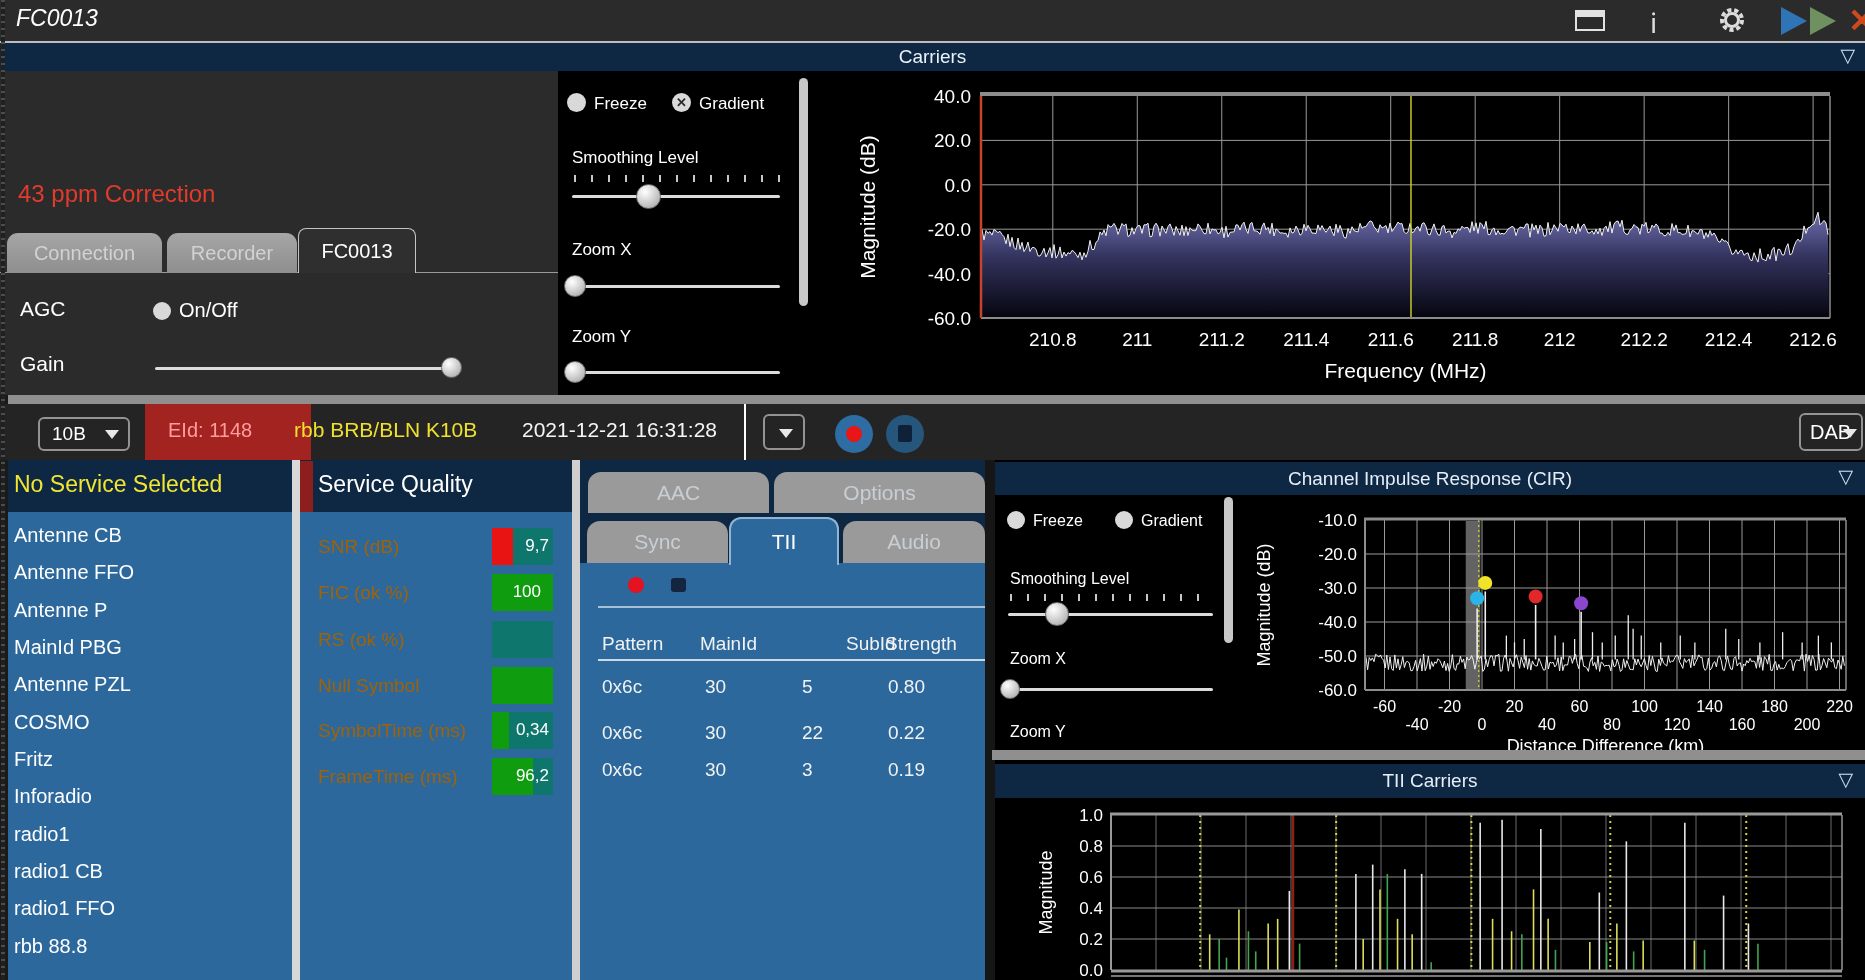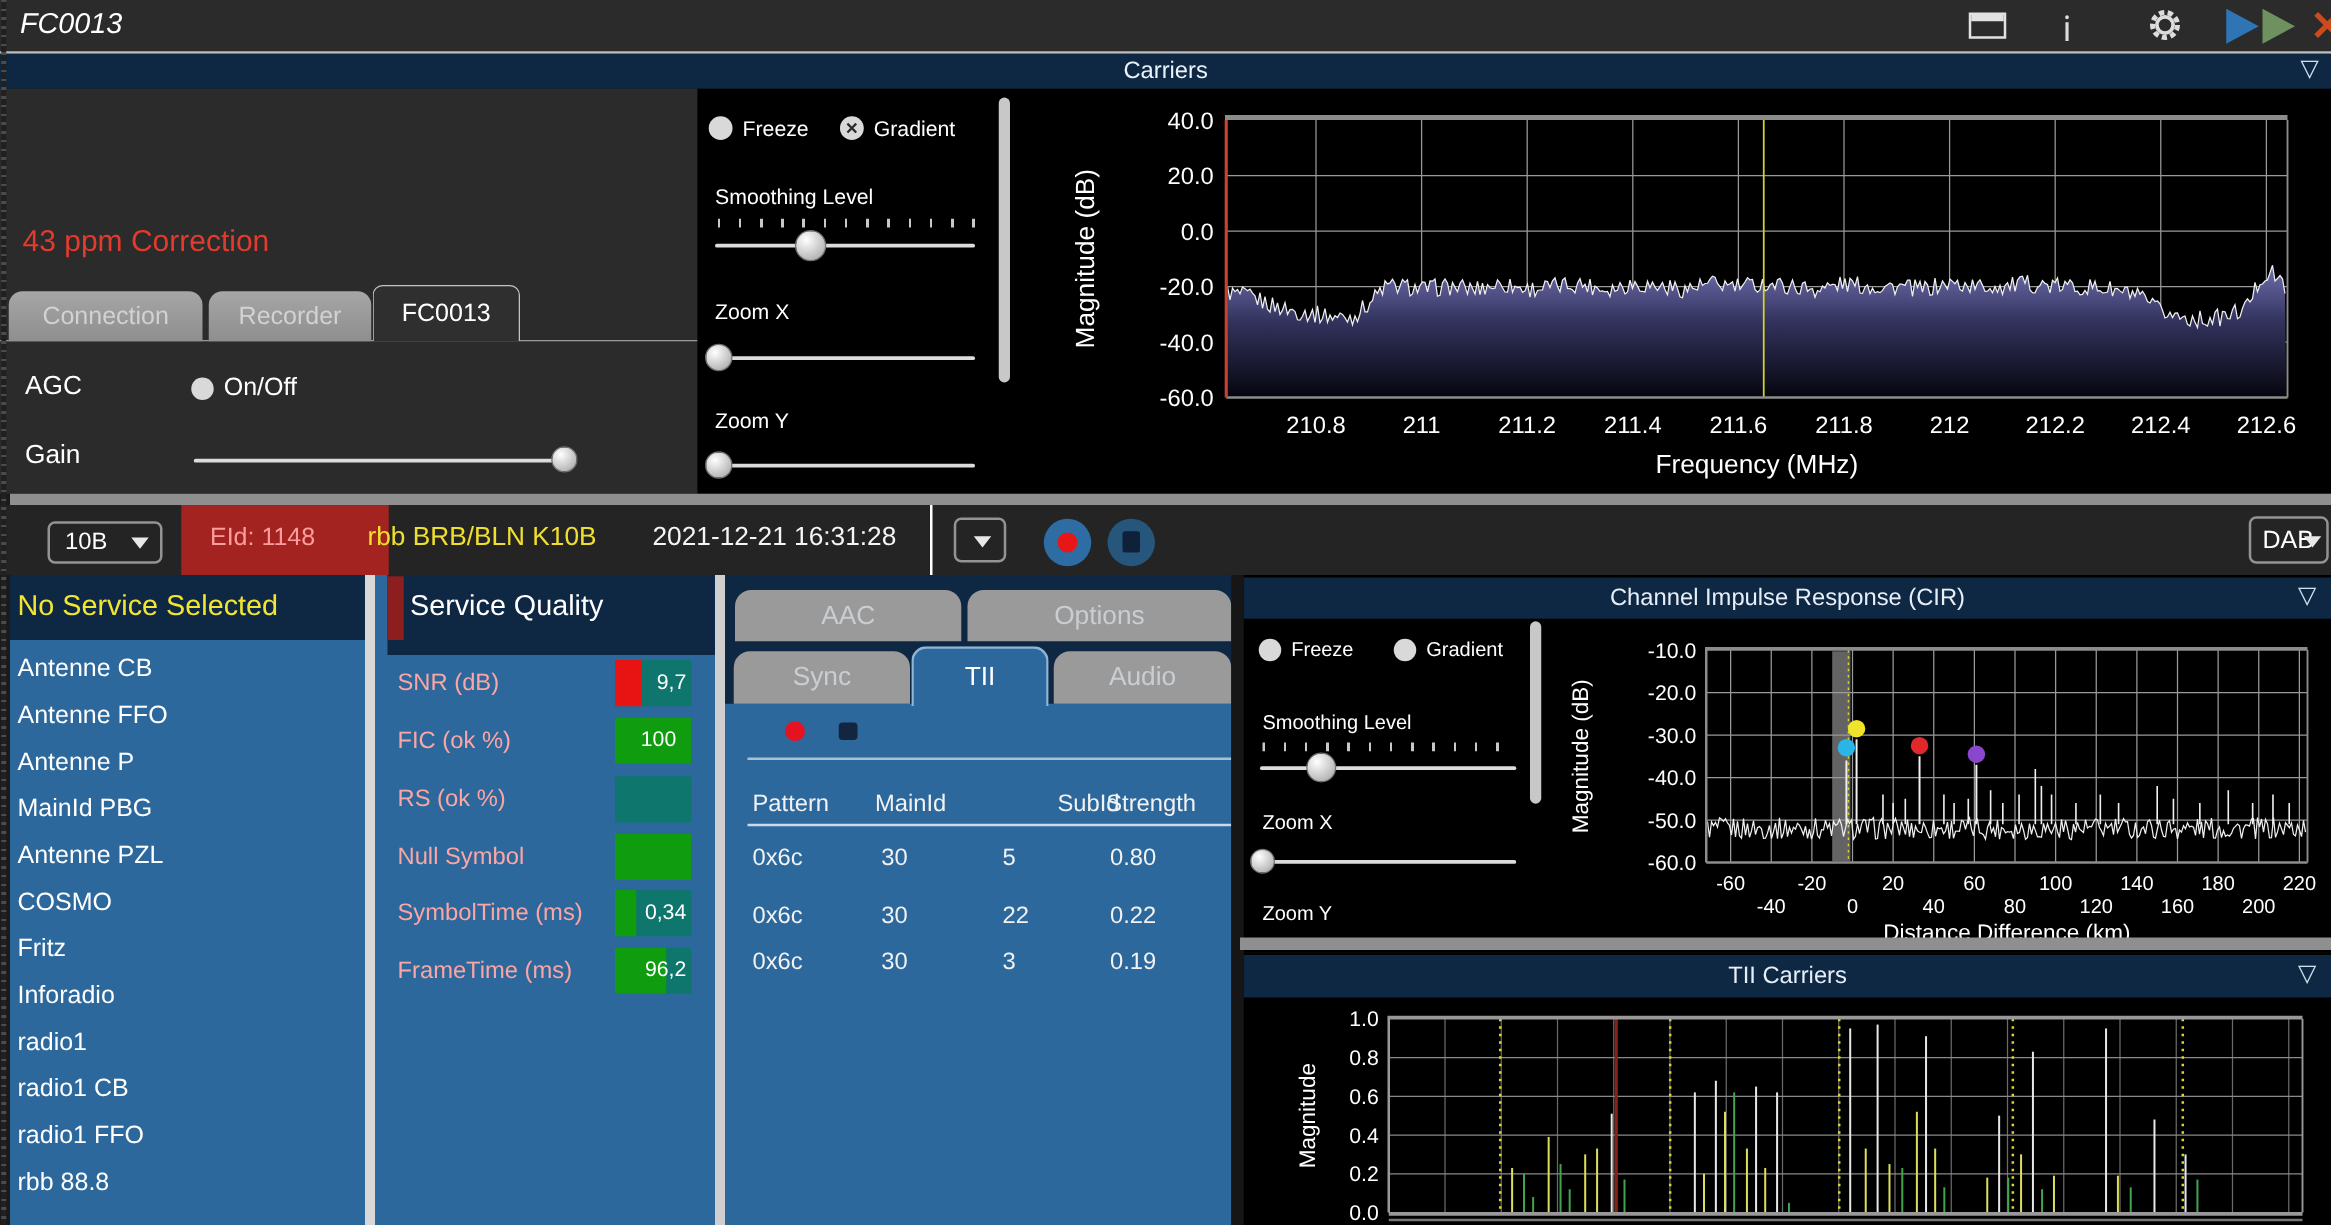--- a/index.html
+++ b/index.html
@@ -12,21 +12,21 @@
   .radio{border-radius:50%;background:#d9d9d9;}
   .track{height:3px;background:#dcdcdc;border-radius:2px;}
   .handle{border-radius:50%;background:radial-gradient(circle at 35% 30%,#ffffff,#9e9e9e);border:1px solid #6f6f6f;box-sizing:border-box;}
   .ticks{background:repeating-linear-gradient(90deg,#c8c8c8 0 2px,transparent 2px 17px);}
   .tab-inactive{background:linear-gradient(#a6a6a6,#8e8e8e);color:#d2d2d2;text-align:center;border-radius:11px 11px 0 0;box-sizing:border-box;}
   .tab-active-dark{background:#2f2f2f;color:#fff;border:1px solid #c4c4c4;border-bottom:none;text-align:center;border-radius:8px 8px 0 0;box-sizing:border-box;z-index:2;}
   .dectab{background:#9a9a9a;color:#c9ced3;text-align:center;border-radius:13px 13px 0 0;font-size:21px;}
   .collapse{color:#cfe0f0;font-size:19px;line-height:1;}
   .vscroll{background:#c8c8c8;border-radius:5px;}
   .hscroll{background:#8f8f8f;}
-  .sqlabel{font-size:19px;color:#fca5a5;}
+  .sqlabel{font-size:19px;color:#a16207;}
   .sqbar{background:#0f766e;}
   .sqfill{position:absolute;left:0;top:0;bottom:0;}
   .sqval{position:absolute;top:8px;left:0;right:4px;text-align:right;font-size:17px;color:#fff;}
   .cell{font-size:19px;color:#f2f2f2;}
   .svcitem{font-size:20px;color:#fff;cursor:default;}
   .ctrl-label{font-size:17px;color:#fff;}
   .ctrl-label-sm{font-size:16px;color:#fff;}
   .selectbox{border:2px solid #939393;border-radius:6px;box-sizing:border-box;background:#242424;}
   .tri-down{width:0;height:0;border-left:7px solid transparent;border-right:7px solid transparent;border-top:9px solid #e8e8e8;}
   svg text{font-family:"Liberation Sans",sans-serif;}
@@ -177,21 +177,21 @@
   <div class="abs svcitem" style="left:14px;top:711px;">COSMO</div>
   <div class="abs svcitem" style="left:14px;top:748px;">Fritz</div>
   <div class="abs svcitem" style="left:14px;top:785px;">Inforadio</div>
   <div class="abs svcitem" style="left:14px;top:823px;">radio1</div>
   <div class="abs svcitem" style="left:14px;top:860px;">radio1 CB</div>
   <div class="abs svcitem" style="left:14px;top:897px;">radio1 FFO</div>
   <div class="abs svcitem" style="left:14px;top:935px;">rbb 88.8</div>
   <div class="abs" style="left:292px;top:460px;width:8px;height:520px;background:#d8d8d8;"></div>
 
   <div class="abs panelblue" style="left:300px;top:460px;width:272px;height:520px;"></div>
-  <div class="abs navy" style="left:310px;top:460px;width:272px;height:64px;">
+  <div class="abs navy" style="left:300px;top:460px;width:272px;height:52px;">
     <div style="position:absolute;left:0;top:1px;width:13px;height:51px;background:#8c1f1d;"></div>
     <span style="position:absolute;left:18px;top:11px;font-size:23px;color:#fff;">Service Quality</span>
   </div>
   <div class="abs sqlabel" style="left:318px;top:536px;">SNR (dB)</div>
   <div class="abs sqbar" style="left:492px;top:528px;width:61px;height:37px;">
       <div class="sqfill" style="width: 35%; background: rgb(232, 20, 20);"></div>
       <span class="sqval">9,7</span>
     </div>
   <div class="abs sqlabel" style="left:318px;top:582px;">FIC (ok %)</div>
   <div class="abs sqbar" style="left:492px;top:574px;width:61px;height:37px;">

